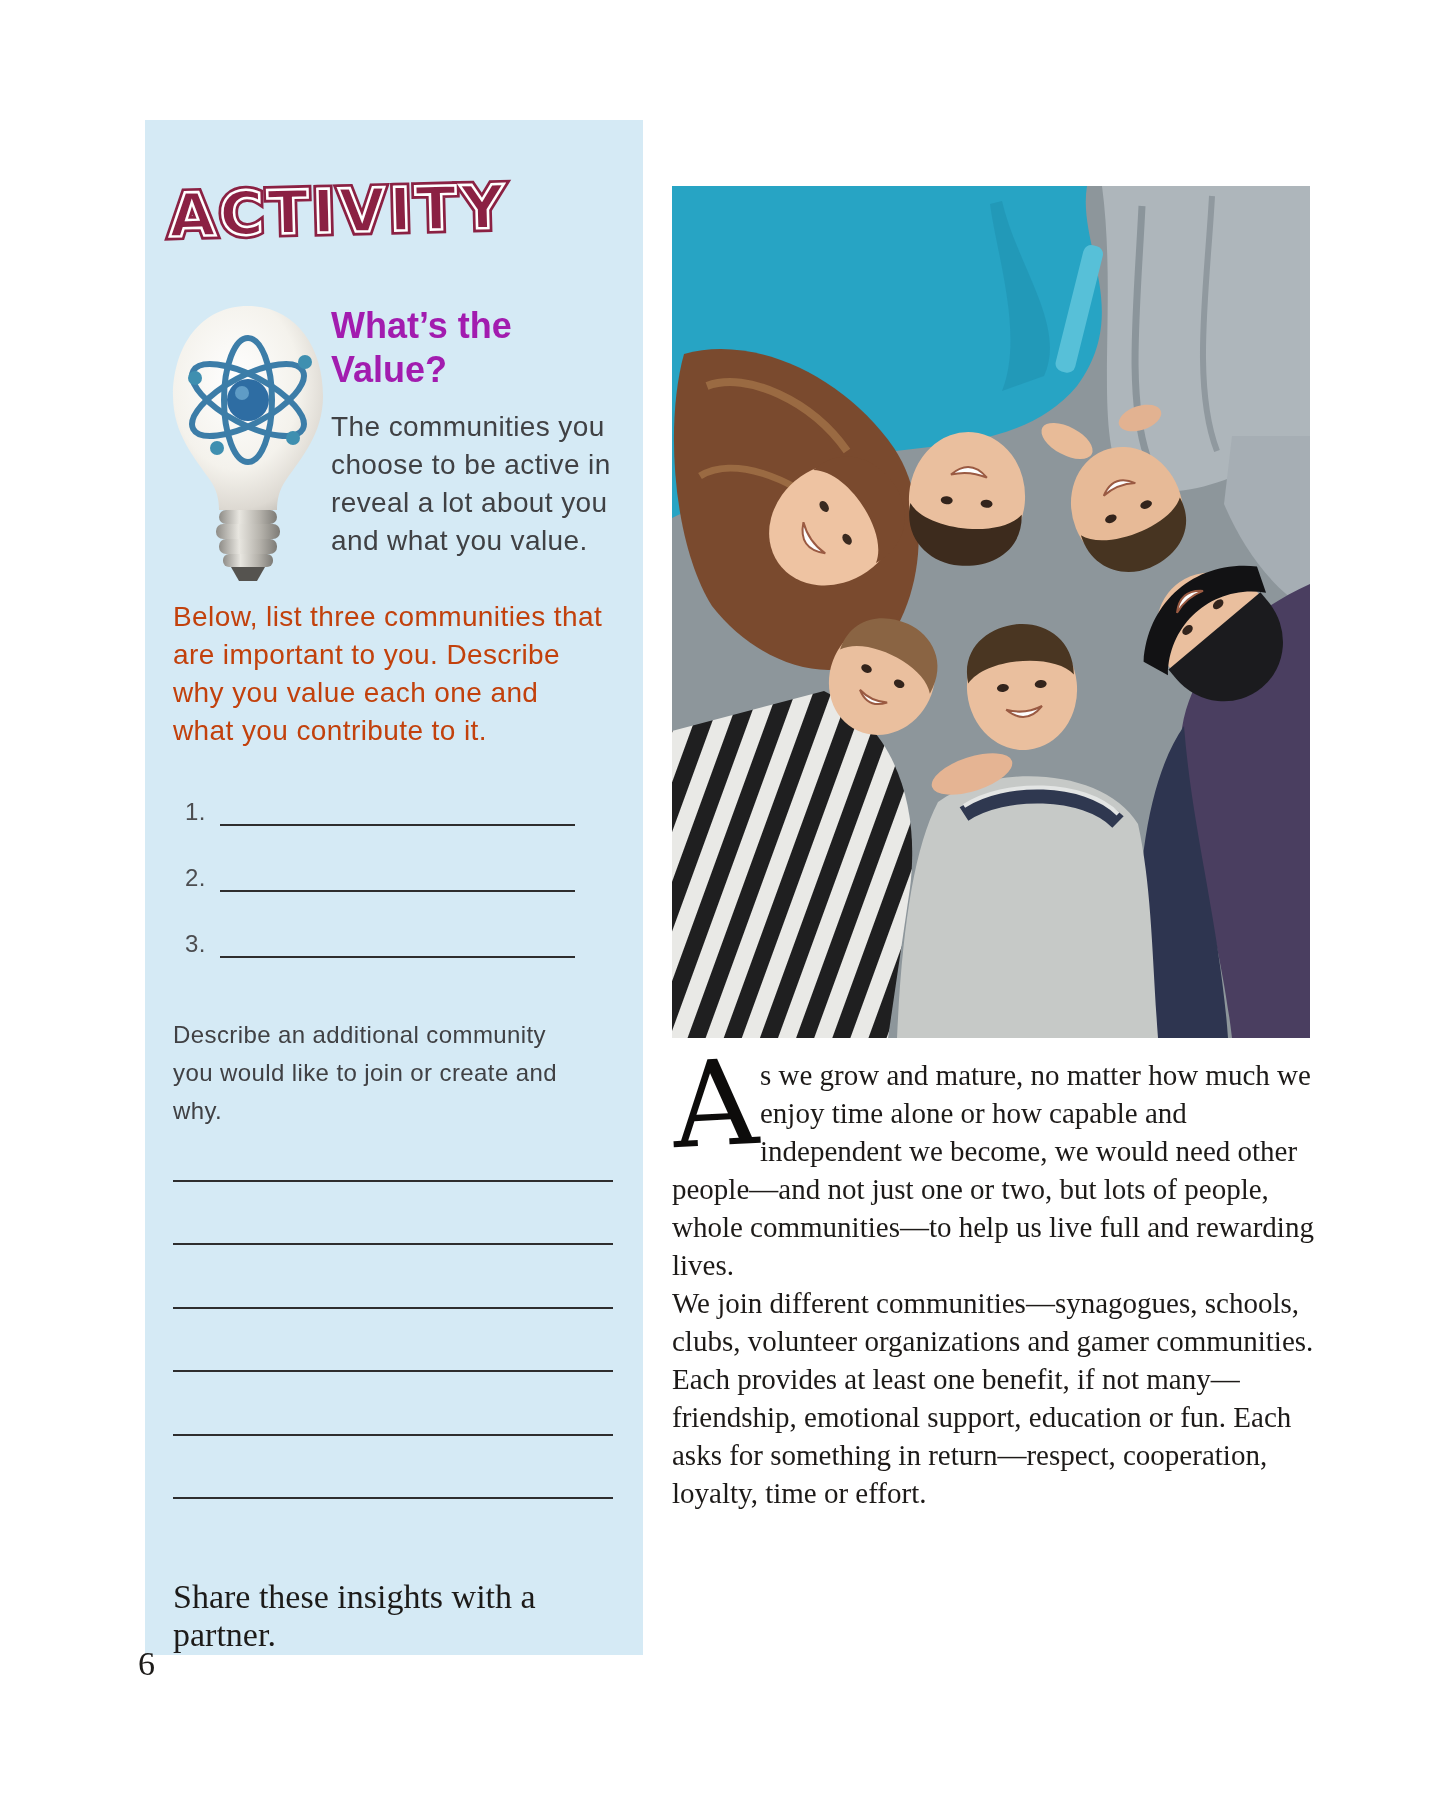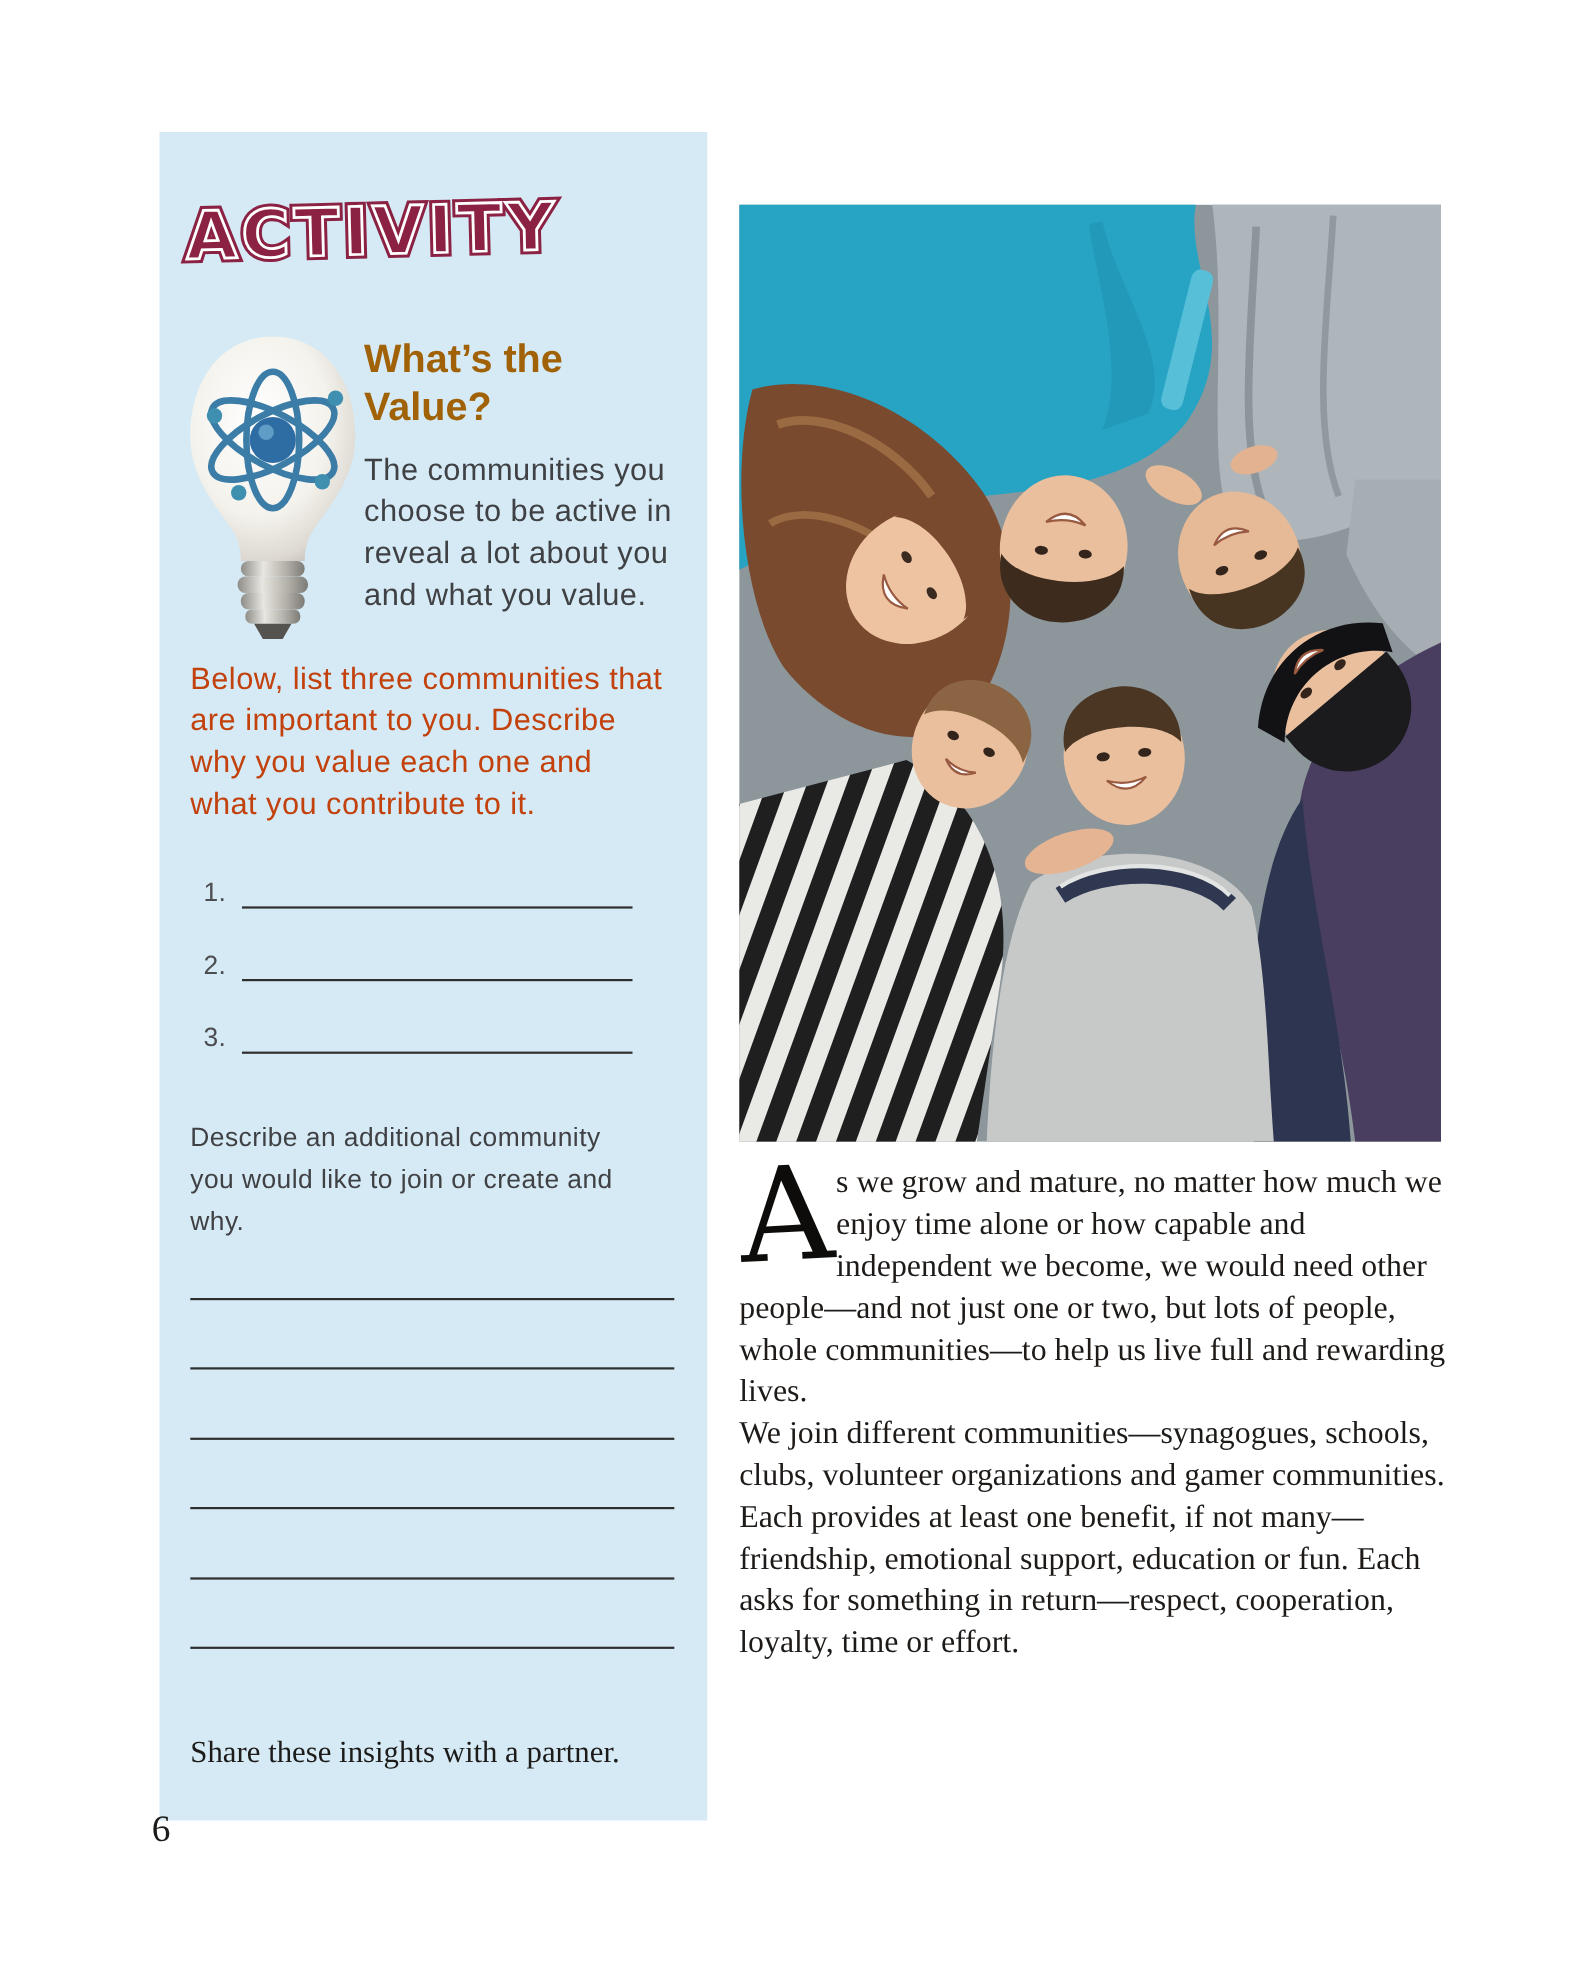--- a/index.html
+++ b/index.html
@@ -20,21 +20,21 @@
   .activity-title .back{
     color:#8b2143;-webkit-text-stroke:8px #8b2143;
   }
   .activity-title .front{
     position:absolute;left:0;top:0;color:#8b2143;-webkit-text-stroke:2.5px #ffffff;
   }
   .bulb{position:absolute;left:20px;top:178px;}
   .heading-block{position:absolute;left:186px;top:184px;width:268px;}
   .panel-heading{
     font-family:"Liberation Sans",sans-serif;font-weight:700;
-    font-size:36px;line-height:44px;color:#a16207;margin:0;
+    font-size:36px;line-height:44px;color:#a21caf;margin:0;
   }
   .panel-intro{
     margin:16px 0 12px 0;font-size:28px;line-height:38px;color:#404144;
     letter-spacing:.4px;width:282px;
   }
   .panel-instructions{
     position:absolute;left:28px;top:478px;width:432px;
     font-size:28px;line-height:38px;color:#c2410c;letter-spacing:.4px;
   }
   .num-row{
@@ -50,21 +50,21 @@
     font-size:24px;line-height:38px;color:#404144;letter-spacing:.4px;
   }
   .blank-line{
     position:absolute;left:28px;width:440px;height:0;
     border-bottom:2px solid #2e2e2e;
   }
   .bl1{top:1060px;} .bl2{top:1123px;} .bl3{top:1187px;}
   .bl4{top:1250px;} .bl5{top:1314px;} .bl6{top:1377px;}
   .panel-share{
     position:absolute;left:28px;top:1458px;
-    font-family:"Liberation Serif",serif;font-size:28px;color:#1d1b19;
+    font-family:"Liberation Serif",serif;font-size:34px;color:#1d1b19;
   }
   
   .photo-frame{position:absolute;left:672px;top:186px;width:638px;height:852px;}
   .article{
     position:absolute;left:672px;top:1056px;width:648px;
     font-family:"Liberation Serif",serif;font-size:29px;line-height:38px;color:#1d1a18;
   }
   .article p{margin:0;}
   .article p + p{margin-top:0;}
   .dropcap{

